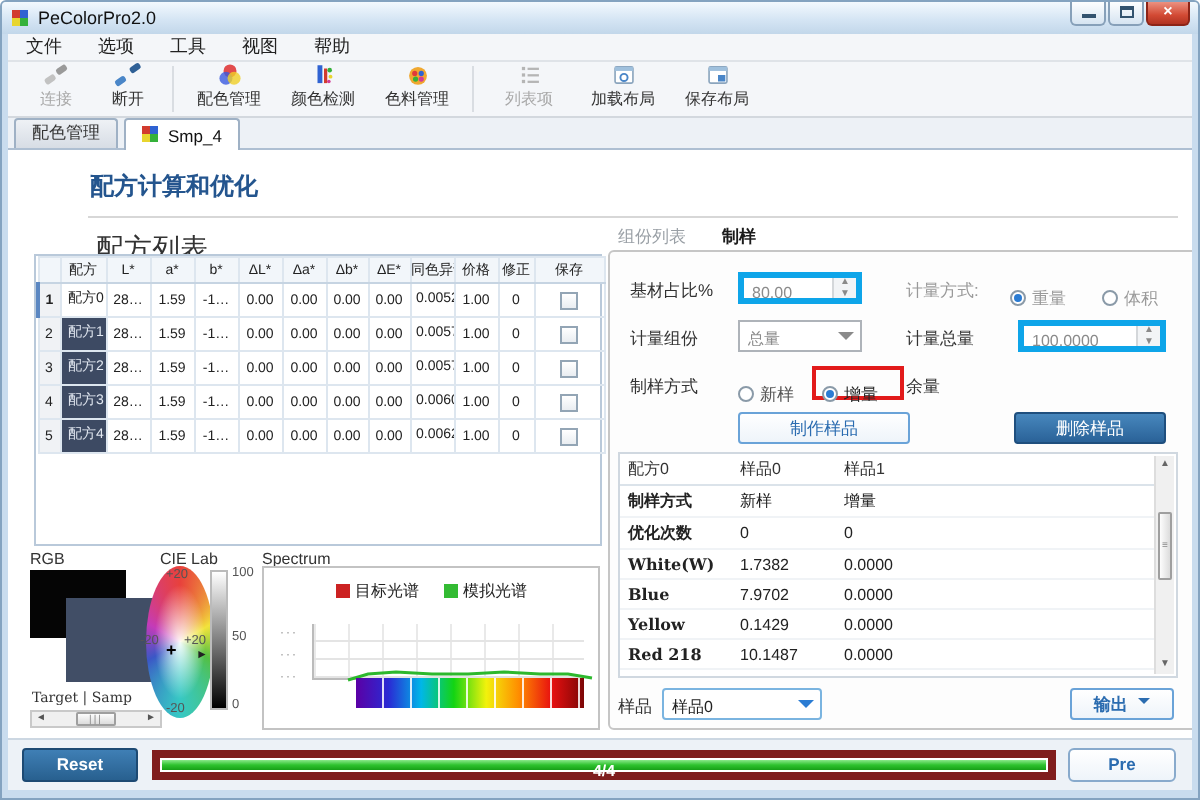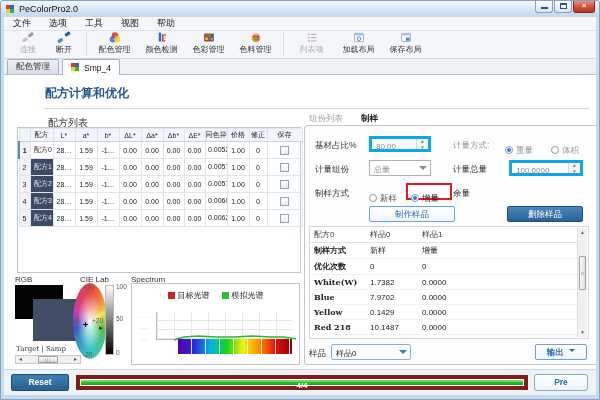--- a/index.html
+++ b/index.html
@@ -35,21 +35,21 @@
   .tab { height:15px; display:flex; align-items:center; padding:0 8px; font-size:8.5px; border:1px solid #9fb1c5; border-bottom:none; border-radius:2px 2px 0 0; margin-right:3px; cursor:default; }
   .tab.inactive { background:linear-gradient(#eef1f5,#d7dde5); color:#333; }
   .tab.active { background:#fff; color:#111; position:relative; top:1px; height:16px; }
   .tabicon { display:inline-block; width:9px; height:9px; margin-right:4px; }
   .tabicon i { float:left; width:4px; height:4px; }
 
   
   .content { position:relative; height:294px; margin:0 3px; background:#fff; overflow:hidden; }
   .page-title { position:absolute; left:41px; top:10px; font-size:12px; font-weight:bold; color:#24558e; }
   .title-rule { position:absolute; left:40px; top:33px; width:545px; height:1px; background:#d7d7d7; }
-  .grp-label { position:absolute; font-size:10px; color:#333;padding-left:27px; }
+  .grp-label { position:absolute; font-size:14px; color:#333;padding-left:27px; }
 
   
   .ftable-wrap { position:absolute; left:13px; top:52px; width:284px; height:146px; border:1px solid #b9c9da; background:#fff; }
   table.ftable { border-collapse:collapse; table-layout:fixed; width:283px; }
   .ftable th, .ftable td { border:1px solid #dde6ef; font-weight:normal; font-size:7px; color:#222; text-align:center; padding:1px 0; overflow:hidden; white-space:nowrap; }
   .ftable th { background:#f2f6fa; border-bottom:1px solid #c6d4e2; height:13px; }
   .ftable td { height:17px; }
   .ftable td.rn { background:#f0f2f5; }
   .ftable tr.sel td.rn { font-weight:bold; border-left:2px solid #5b87c2; }
   .ftable td.fname span { display:inline-block; width:15px; word-break:break-all; line-height:8px; }
@@ -187,32 +187,20 @@
           <rect x="4" y="2" width="3" height="11" fill="#2f62d2"></rect>
           <rect x="8" y="4" width="2" height="9" fill="#d23b2f"></rect>
           <circle cx="11.5" cy="5" r="1.4" fill="#35b13a"></circle>
           <circle cx="12" cy="9" r="1.2" fill="#e8d52f"></circle>
           <circle cx="11" cy="12" r="1.1" fill="#d23b95"></circle>
         </svg>
       <span class="tlabel">颜色检测</span>
     </div>
     <div class="titem">
       <svg viewBox="0 0 16 16">
-          <rect x="2" y="3" width="12" height="10" rx="1" fill="#8a5a2a"></rect>
-          <rect x="3.5" y="4.5" width="3" height="3" fill="#e03a3a"></rect>
-          <rect x="7" y="4.5" width="3" height="3" fill="#35b13a"></rect>
-          <rect x="10.5" y="4.5" width="2.5" height="3" fill="#2f62d2"></rect>
-          <rect x="3.5" y="8" width="3" height="3" fill="#e8d52f"></rect>
-          <rect x="7" y="8" width="3" height="3" fill="#d23b95"></rect>
-          <rect x="10.5" y="8" width="2.5" height="3" fill="#26c6da"></rect>
-        </svg>
-      <span class="tlabel">色彩管理</span>
-    </div>
-    <div class="titem">
-      <svg viewBox="0 0 16 16">
           <circle cx="8" cy="8.5" r="5.5" fill="#f0a830"></circle>
           <circle cx="6" cy="7" r="1.6" fill="#e03a3a"></circle>
           <circle cx="10" cy="7" r="1.6" fill="#2f62d2"></circle>
           <circle cx="6.5" cy="10.5" r="1.6" fill="#35b13a"></circle>
           <circle cx="10" cy="10.5" r="1.6" fill="#d23b95"></circle>
         </svg>
       <span class="tlabel">色料管理</span>
     </div>
     <div class="tsep"></div>
     <div class="titem disabled">

